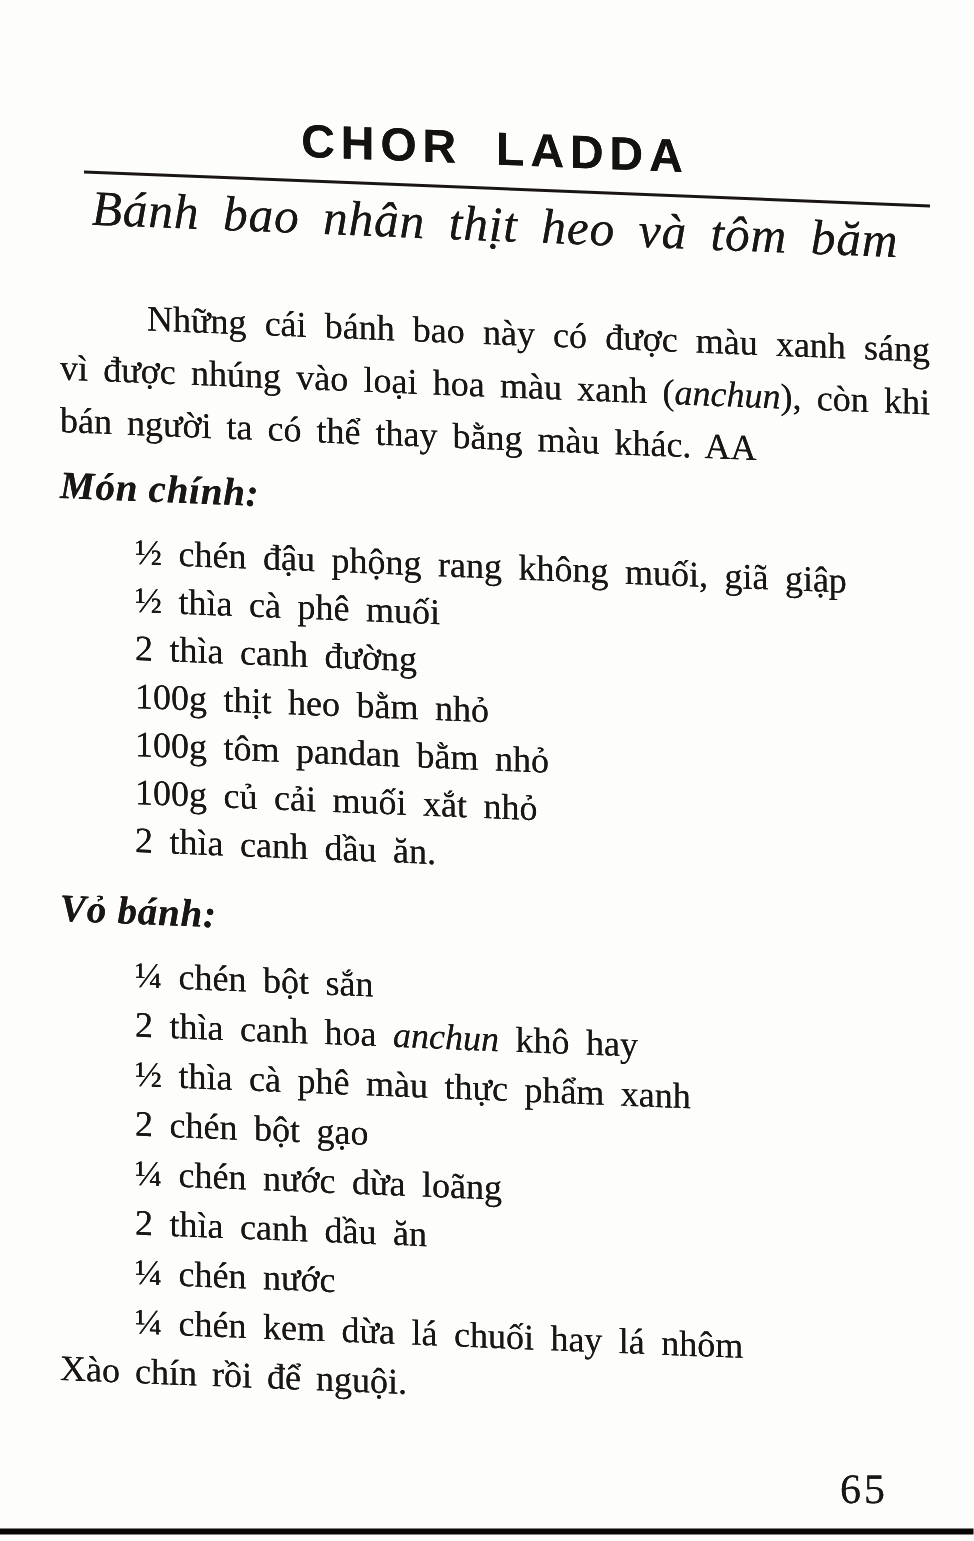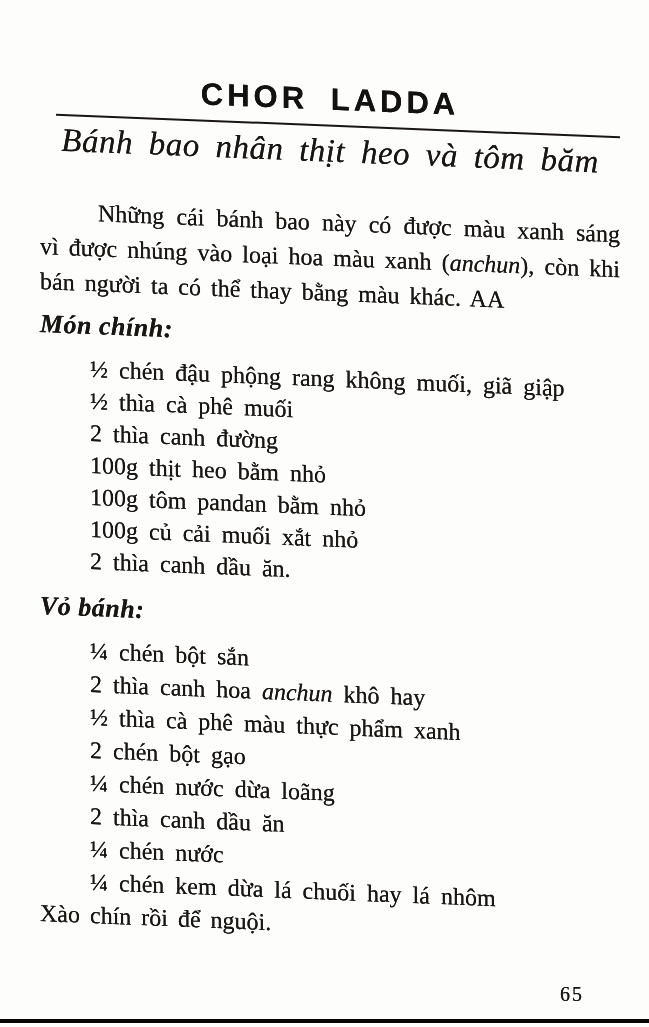--- a/index.html
+++ b/index.html
@@ -81,21 +81,21 @@
   ul.ingredients em{font-style:italic;}
   .note{
     margin:0;
     font-size:24px;
     line-height:32px;
     word-spacing:4px;
   }
   .page-number{
     position:absolute;
     left:560px;top:978px;
-    font-size:20px;
+    font-size:28px;
     line-height:32px;
     letter-spacing:2px;
     text-shadow:0 0 .4px currentColor;
   }
   .scan-edge{
     position:absolute;
     left:-2px;right:-2px;
     top:1019px;
     height:4px;
     background:#070604;

